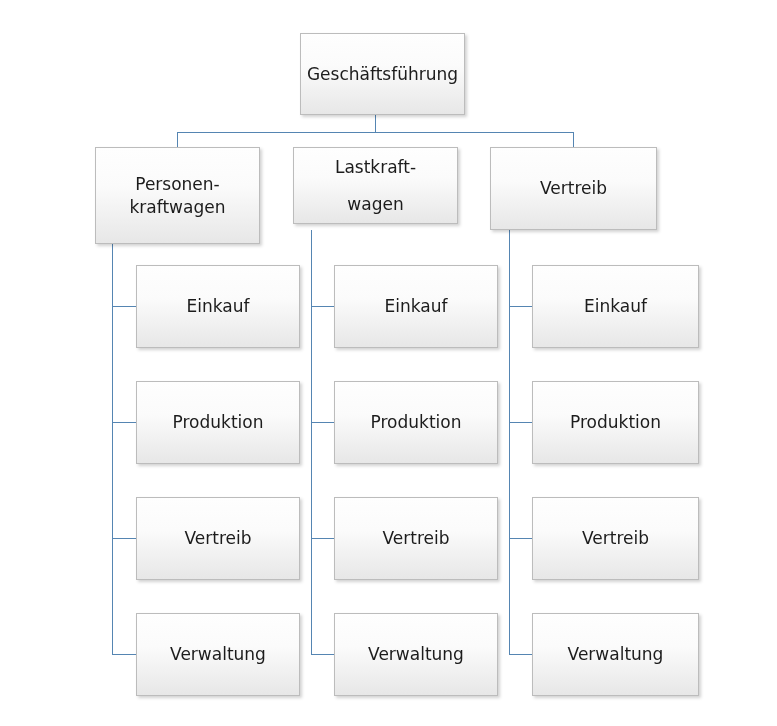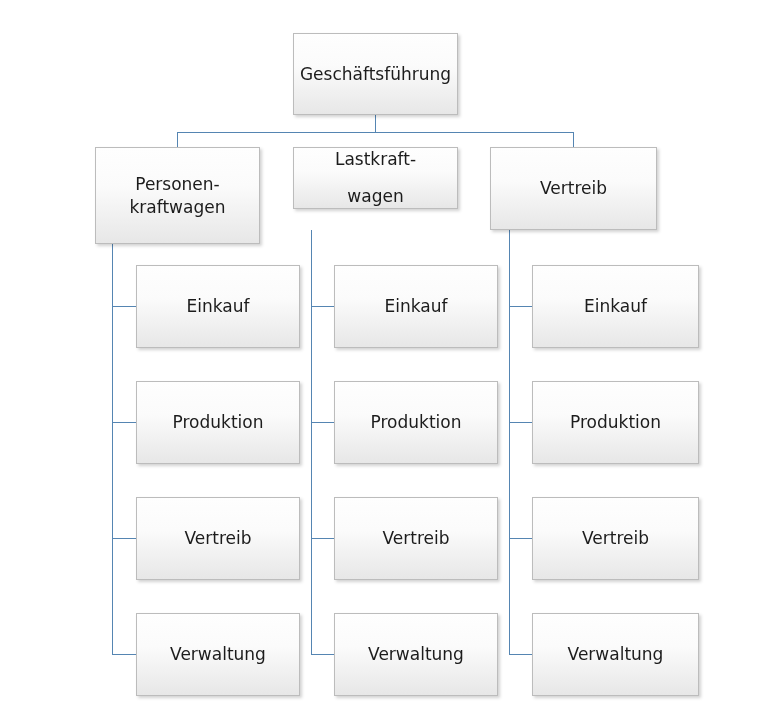--- a/index.html
+++ b/index.html
@@ -58,25 +58,25 @@
   <div class="connector" style="left:311px; top:306px; width:23px; height:1px;"></div>
   <div class="connector" style="left:311px; top:422px; width:23px; height:1px;"></div>
   <div class="connector" style="left:311px; top:538px; width:23px; height:1px;"></div>
   <div class="connector" style="left:311px; top:654px; width:23px; height:1px;"></div>
 
   <div class="connector" style="left:509px; top:306px; width:23px; height:1px;"></div>
   <div class="connector" style="left:509px; top:422px; width:23px; height:1px;"></div>
   <div class="connector" style="left:509px; top:538px; width:23px; height:1px;"></div>
   <div class="connector" style="left:509px; top:654px; width:23px; height:1px;"></div>
 
-  <div class="node" style="left:293px; top:33px; width:165px; height:82px;">Geschäftsführung</div>
+  <div class="node" style="left:300px; top:33px; width:165px; height:82px;">Geschäftsführung</div>
 
   <div class="node" style="left:95px; top:147px; width:165px; height:97px;">Personen-
 kraftwagen</div>
-  <div class="node spread" style="left:293px; top:147px; width:165px; height:62px;">Lastkraft-
+  <div class="node spread" style="left:293px; top:147px; width:165px; height:77px;">Lastkraft-
 wagen</div>
   <div class="node" style="left:490px; top:147px; width:167px; height:83px;">Vertreib</div>
 
   <div class="node" style="left:136px; top:265px; width:164px; height:83px;">Einkauf</div>
   <div class="node" style="left:136px; top:381px; width:164px; height:83px;">Produktion</div>
   <div class="node" style="left:136px; top:497px; width:164px; height:83px;">Vertreib</div>
   <div class="node" style="left:136px; top:613px; width:164px; height:83px;">Verwaltung</div>
 
   <div class="node" style="left:334px; top:265px; width:164px; height:83px;">Einkauf</div>
   <div class="node" style="left:334px; top:381px; width:164px; height:83px;">Produktion</div>

